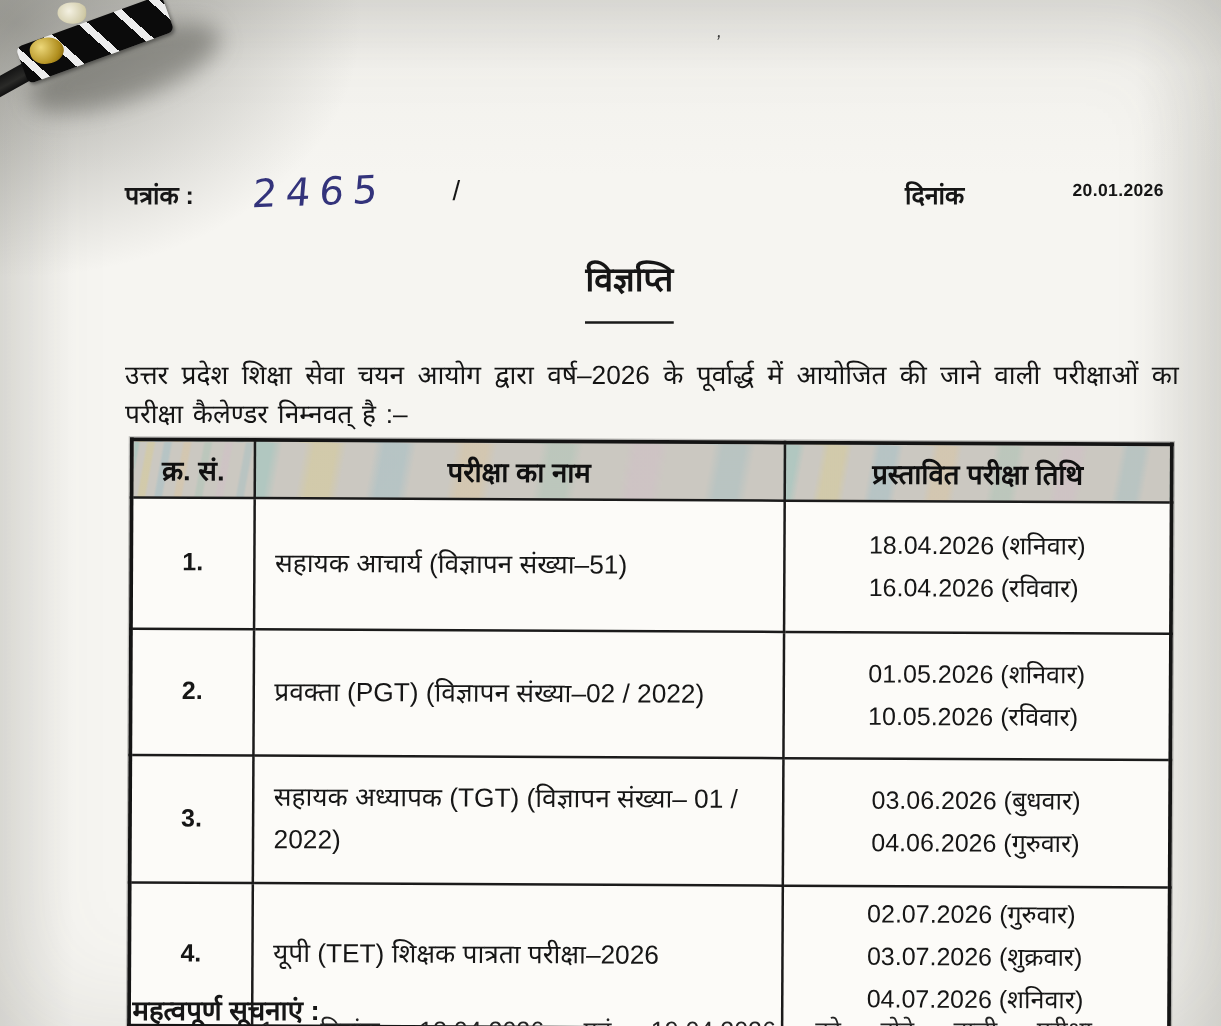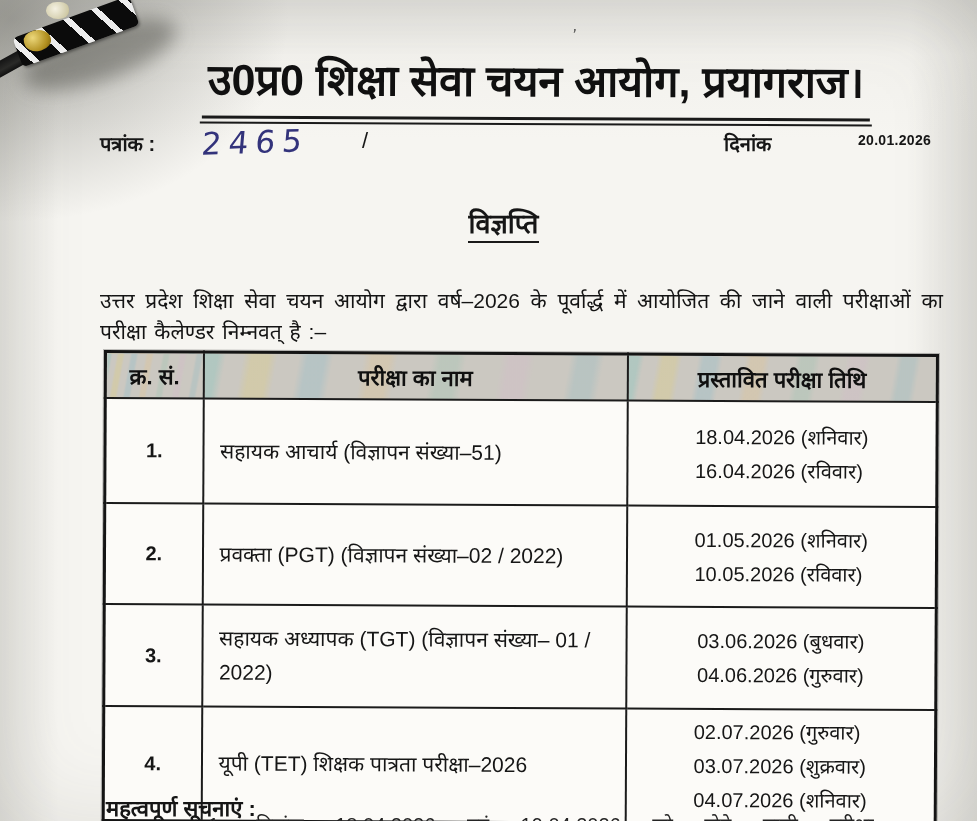--- a/index.html
+++ b/index.html
@@ -59,38 +59,38 @@
     display:inline-block;font-size:43px;font-weight:700;letter-spacing:0px;
     white-space:nowrap;color:#101010;
     padding:0 6px 8px 6px;border-bottom:3px solid #1a1a1a;position:relative;
     transform:rotate(0.25deg);
   }
   .doc-title::after{
     content:"";position:absolute;left:-2px;right:-2px;bottom:-8px;height:2px;background:#1a1a1a;
   }
 
   
-  .ref-line{position:absolute;left:0;top:122px;width:977px;height:46px;font-weight:700;font-size:20px;}
+  .ref-line{position:absolute;left:0;top:134px;width:977px;height:46px;font-weight:700;font-size:20px;}
   .ref-line span{position:absolute;white-space:nowrap;}
   .ref-label{left:100px;top:8px;}
   .ref-number{
     left:202px;top:2px;font-size:31px;font-weight:400;color:#33337b;
     font-family:"DejaVu Sans",sans-serif;
     letter-spacing:7px;transform:skewX(-7deg) rotate(-2deg);
   }
   .ref-slash{left:362px;top:6px;font-weight:400;font-size:22px;}
   .ref-series{left:400px;top:8px;}
   .ref-date-label{left:724px;top:8px;}
   .ref-date{left:858px;top:10px;font-size:14px;letter-spacing:.3px;}
 
   
   .notice-wrap{position:absolute;left:30px;right:0;top:204px;text-align:center;}
   .notice-heading{
     display:inline-block;font-size:27px;font-weight:700;
-    padding-bottom:0;border-bottom:2px solid #1a1a1a;
+    padding-bottom:16px;border-bottom:2px solid #1a1a1a;
   }
 
   
   .intro{
     position:absolute;left:100px;top:264px;width:843px;
     font-size:21px;line-height:31px;text-align:justify;color:#141414;
     word-spacing:2px;
   }
 
   
@@ -143,23 +143,20 @@
   <div class="corner-shade"></div>
   <div class="pen">
     <div class="pen-shadow"></div>
     <div class="pen-tail"></div>
     <div class="pen-rod"></div>
     <div class="pen-gold"></div>
     <div class="pen-flower"></div>
   </div>
   <div class="ink-speck">’</div>
 
-  <div class="title-wrap">
-    <span class="doc-title">उ0प्र0 शिक्षा सेवा चयन आयोग, प्रयागराज।</span>
-  </div>
 
   <div class="ref-line">
     <span class="ref-label">पत्रांक :</span>
     <span class="ref-number">2465</span>
     <span class="ref-slash">/</span>
     <span class="ref-date-label">दिनांक</span>
     <span class="ref-date">20.01.2026</span>
   </div>
 
   <div class="notice-wrap">

